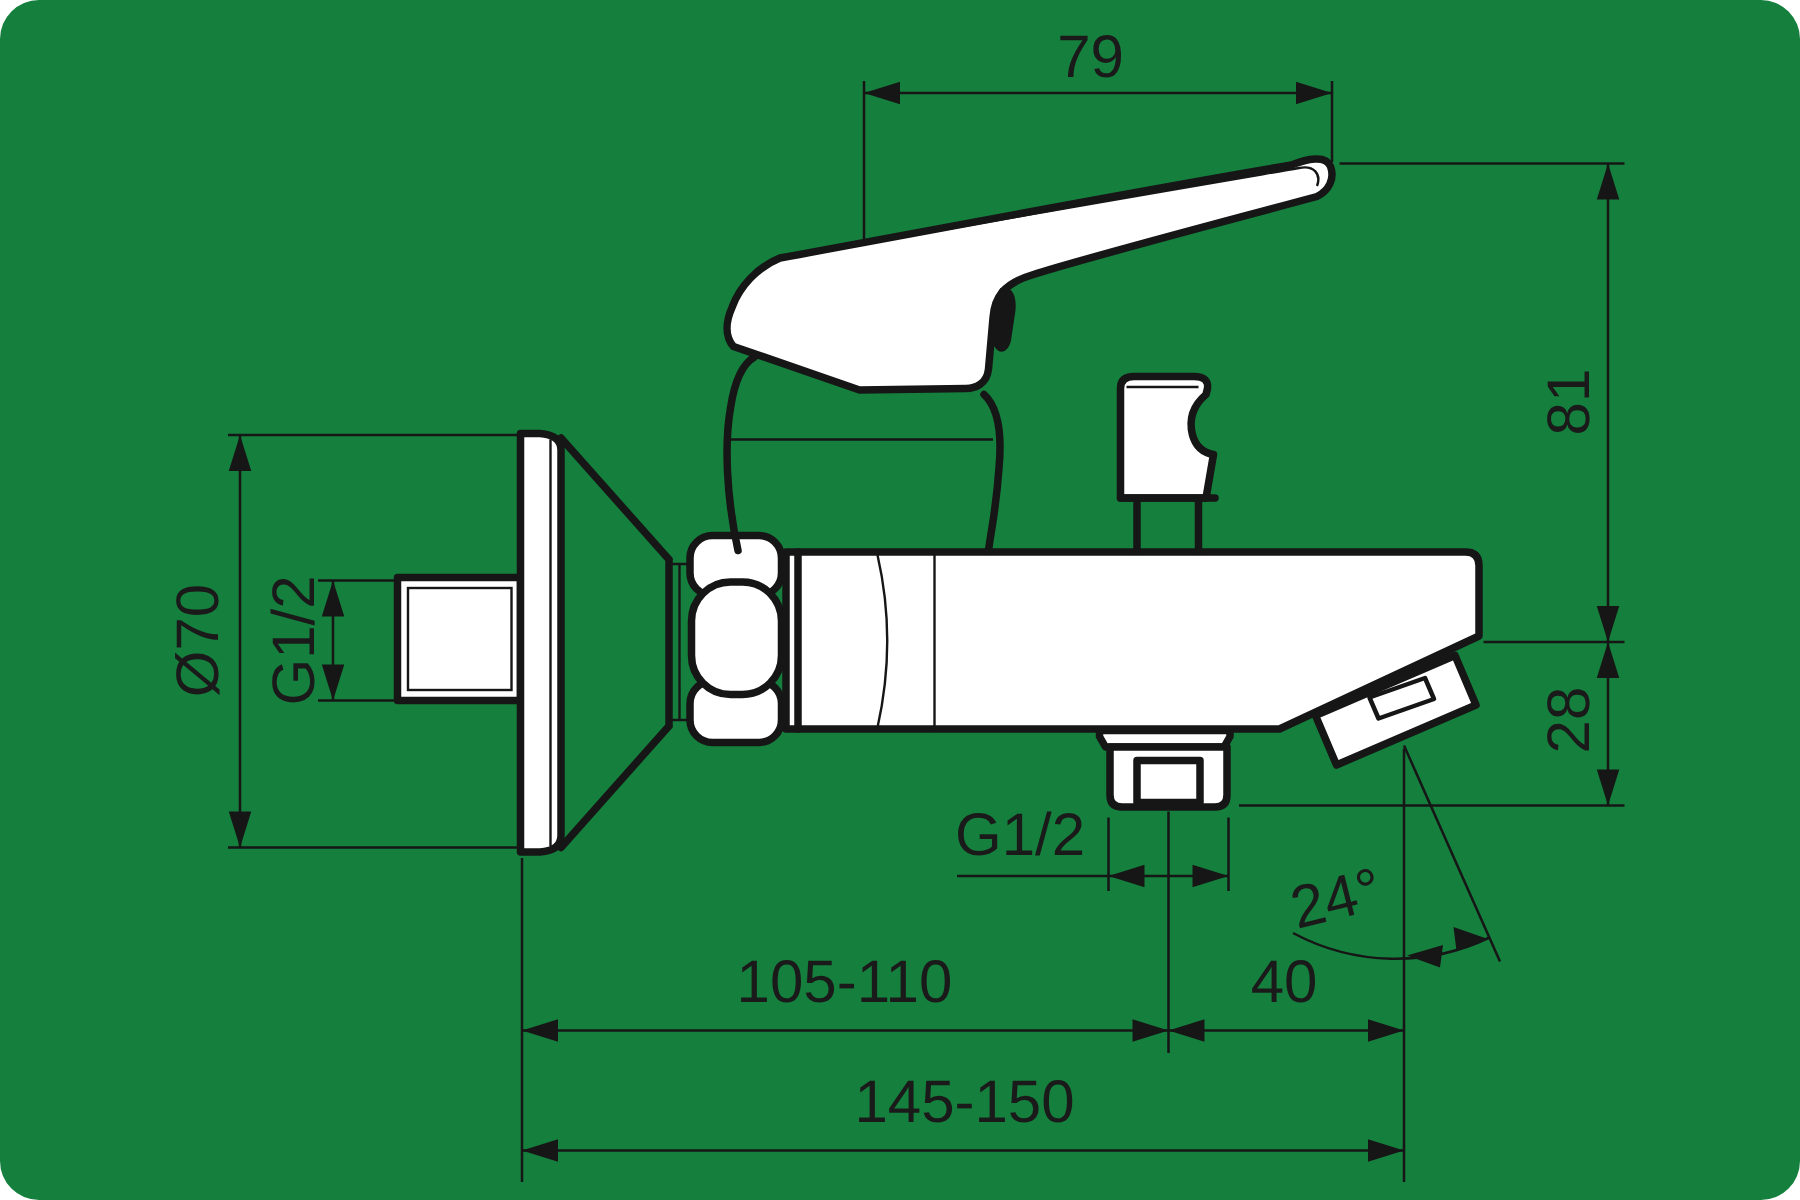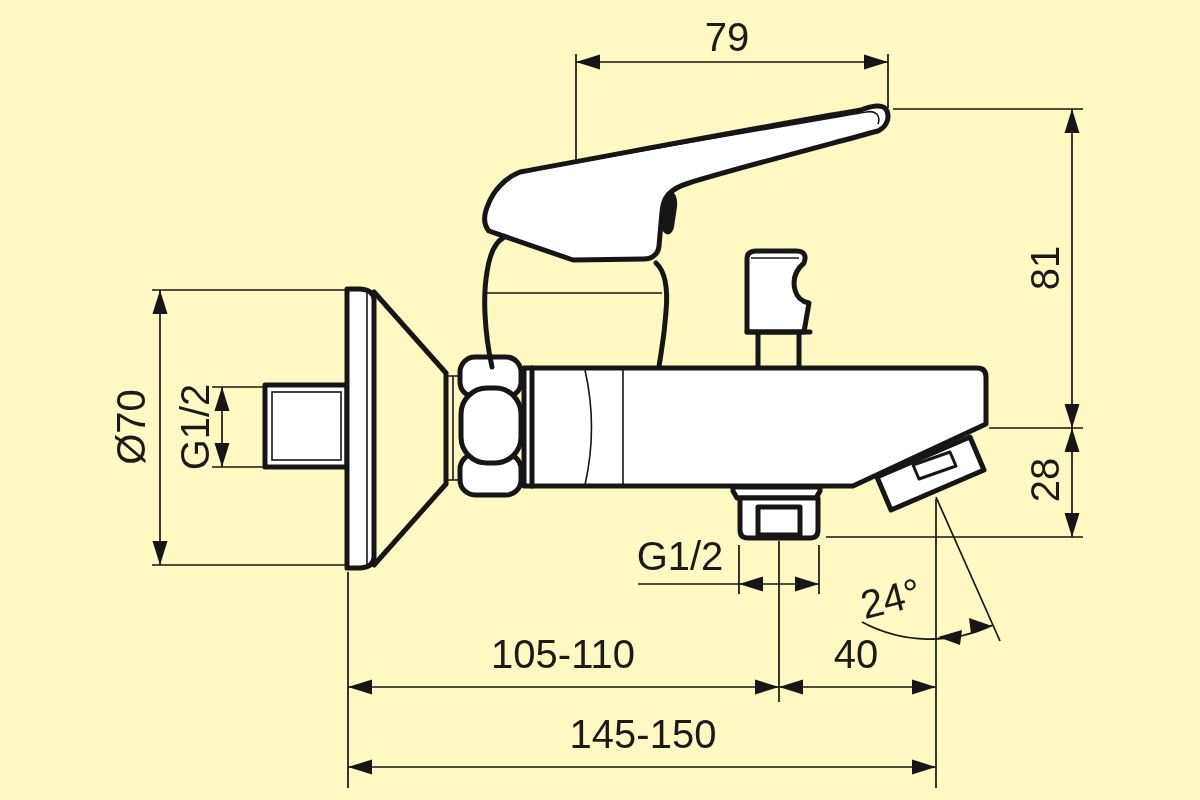--- a/index.html
+++ b/index.html
@@ -1,16 +1,16 @@
 <!DOCTYPE html>
 <html><head>
 <meta charset="utf-8">
 <style>
   html,body{margin:0;padding:0;background:#ffffff;}
-  .stage{width:1200px;height:800px;position:relative;background:#fef9c3;overflow:hidden;}
+  .stage{width:1200px;height:800px;position:relative;background:#15803d;overflow:hidden;border-radius:26px;}
   svg{display:block;}
   .thick{fill:none;stroke:#161616;stroke-width:5;stroke-linejoin:round;stroke-linecap:round;}
   .thickf{fill:#ffffff;stroke:#161616;stroke-width:5;stroke-linejoin:round;stroke-linecap:round;}
   .med{fill:none;stroke:#161616;stroke-width:3;stroke-linejoin:round;}
   .thin{fill:none;stroke:#161616;stroke-width:1.6;}
   .dimline{fill:none;stroke:#161616;stroke-width:1.7;}
   .arr{fill:#161616;stroke:none;}
   .ink{fill:#161616;stroke:none;}
   text{font-family:"Liberation Sans","DejaVu Sans",sans-serif;font-size:40px;fill:#1a1a1a;}
 </style>

